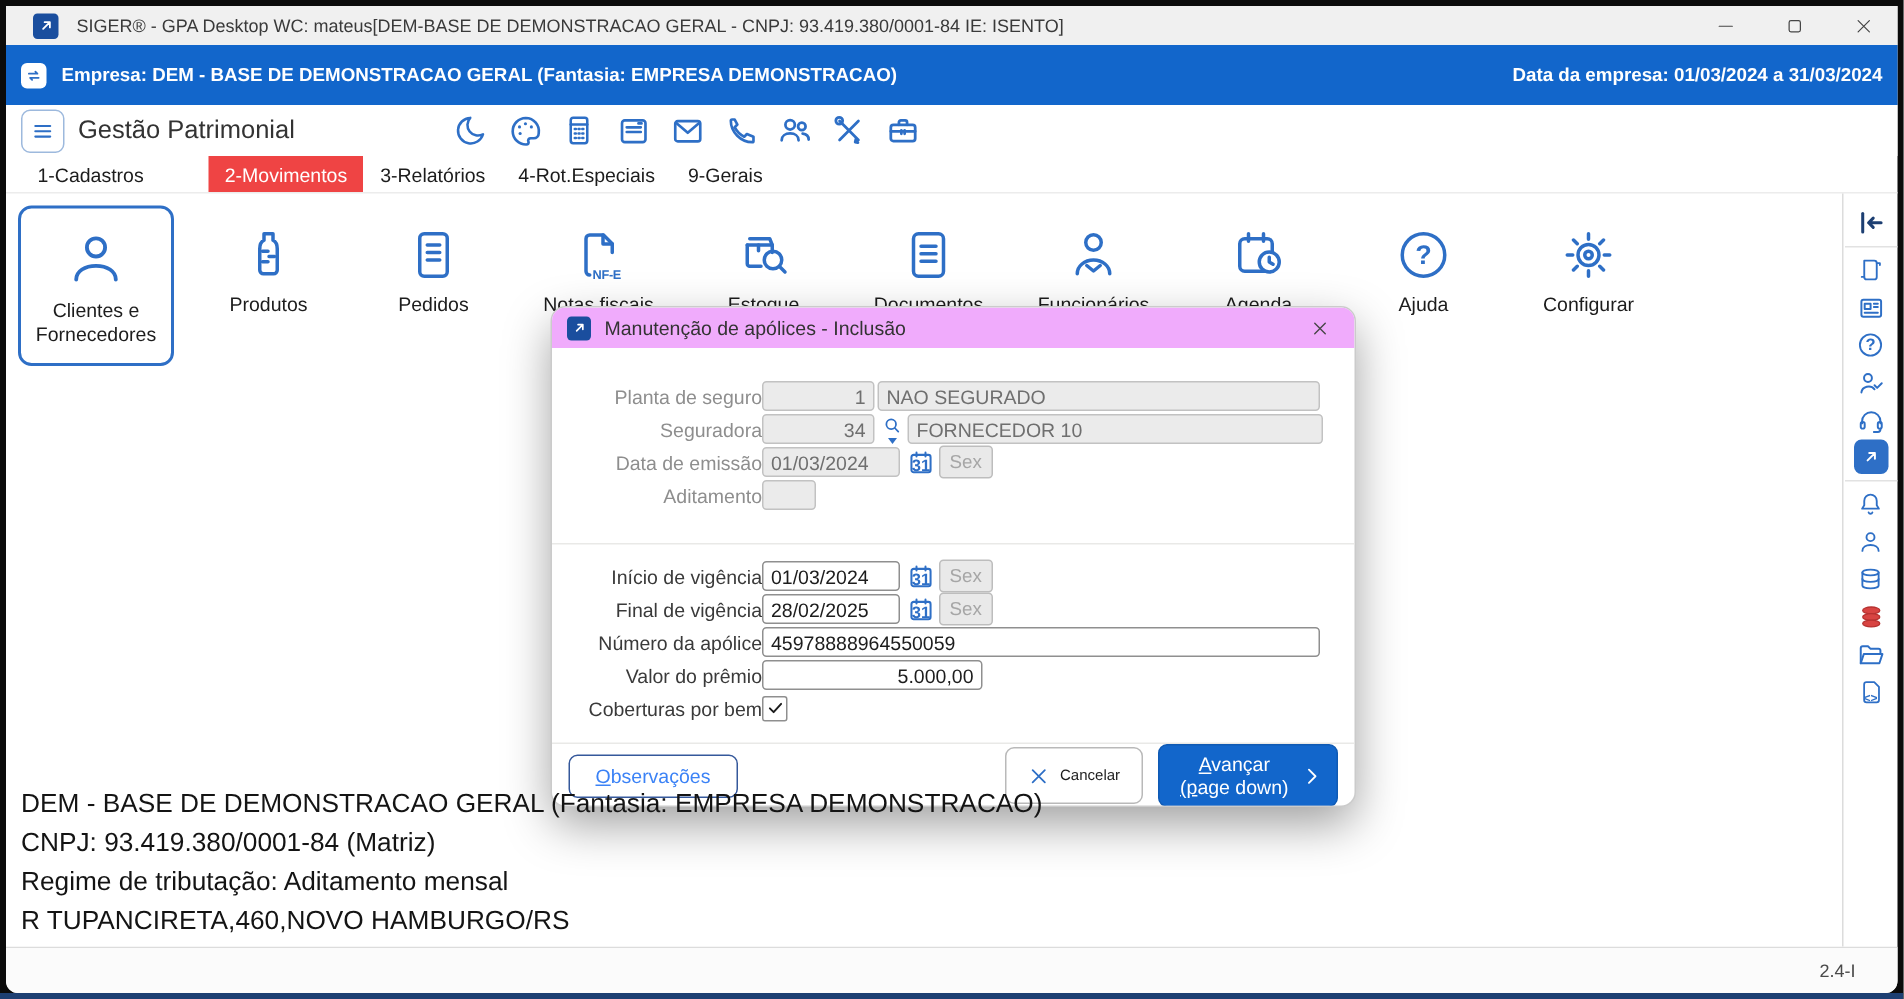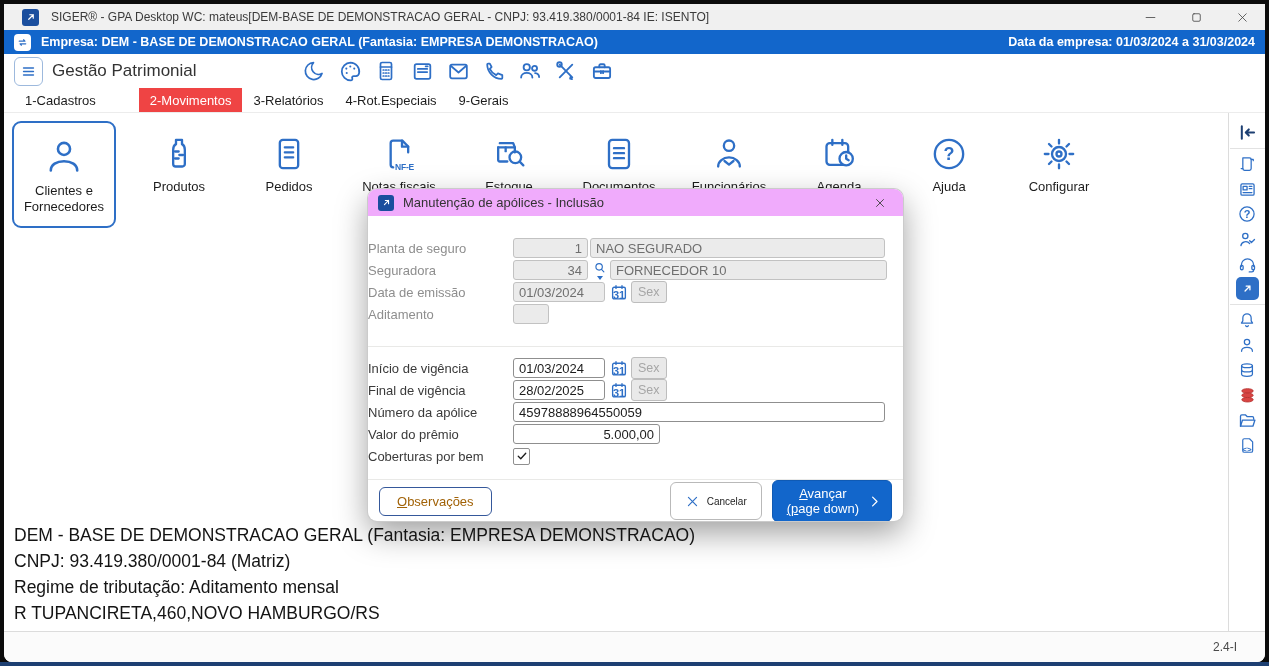--- a/index.html
+++ b/index.html
@@ -15,21 +15,21 @@
 
   
   .titlebar{height:26px;background:#f0f0f0;display:flex;align-items:center;padding-left:18px;flex:0 0 auto;}
   .app-ico{width:17px;height:17px;background:#1a4e9e;border-radius:3px;display:flex;align-items:center;justify-content:center;flex:0 0 auto;}
   .titlebar .title{font-size:12px;color:#3a3a3a;margin-left:12px;white-space:nowrap;}
   .win-controls{margin-left:auto;display:flex;height:100%;}
   .win-btn{width:46px;height:100%;display:flex;align-items:center;justify-content:center;cursor:default;}
 
   
   .company-bar{height:24px;background:#1266cb;color:#fff;display:flex;align-items:center;
-    padding:0 10px;font-size:12.5px;font-weight:bold;flex:0 0 auto;}
+    padding:8px 10px;font-size:12.5px;font-weight:bold;flex:0 0 auto;}
   .swap-box{width:17px;height:17px;background:#fff;border-radius:4px;display:flex;align-items:center;justify-content:center;margin-right:10px;}
   .company-bar .period{margin-left:auto;}
 
   
   .menu-row{height:34px;display:flex;align-items:center;padding-left:10px;background:#fff;flex:0 0 auto;}
   .hamburger{width:27px;height:27px;border:1px solid #9db9dd;border-radius:6px;display:flex;align-items:center;justify-content:center;}
   .menu-title{font-size:17px;color:#333;margin-left:9px;}
   .menu-icons{margin-left:104px;display:flex;align-items:center;gap:9px;}
   .micon{width:27px;height:27px;display:flex;align-items:center;justify-content:center;position:relative;}
 
@@ -62,21 +62,21 @@
 
   
   .dialog{position:absolute;left:364px;top:76px;width:535px;height:332px;background:#fff;border-radius:9px;
     box-shadow:0 0 0 1px #cbcbcb,0 12px 32px rgba(0,0,0,.38);display:flex;flex-direction:column;overflow:hidden;}
   .dlg-title{height:27px;background:#f0abfc;display:flex;align-items:center;padding:0 10px;flex:0 0 auto;}
   .dlg-ico{width:16px;height:16px;background:#1a4e9e;border-radius:3px;display:flex;align-items:center;justify-content:center;}
   .dlg-title .txt{font-size:13px;color:#333;margin-left:9px;}
   .dlg-close{margin-left:auto;width:26px;height:100%;display:flex;align-items:center;justify-content:center;}
   .dlg-body{flex:1;display:flex;flex-direction:column;padding-top:21px;font-size:13px;}
   .frow{display:flex;align-items:center;height:22px;flex:0 0 auto;}
-  .flabel{width:140px;text-align:left;padding-right:5px;color:#8e8e8e;flex:0 0 auto;white-space:nowrap;}
+  .flabel{width:140px;text-align:right;color:#8e8e8e;flex:0 0 auto;white-space:nowrap;}
   .frow.en .flabel{color:#3a3a3a;}
   .fld{height:20px;border:1px solid #8f8f8f;border-radius:3px;font-size:13px;padding:0 5px;box-sizing:border-box;
     background:#fff;color:#1c1c1c;font-family:"Liberation Sans",sans-serif;outline:none;}
   .fld.dis{background:#ebebeb;border-color:#c2c2c2;color:#6f6f6f;}
   .fld.right{text-align:right;}
   .w-code{width:75px;margin-right:2px;}
   .w-name{width:295px;}
   .w-name2{width:277px;}
   .w-date{width:92px;}
   .w-adt{width:36px;}
@@ -86,21 +86,21 @@
   .caret-down{width:0;height:0;border-left:3px solid transparent;border-right:3px solid transparent;border-top:4px solid #2e6fc6;margin-top:1px;}
   .cal{width:18px;height:19px;position:relative;margin:0 3px 0 5px;flex:0 0 auto;}
   .cal svg{position:absolute;left:0;top:0;}
   .cal-num{position:absolute;left:0;top:6px;width:100%;text-align:center;font-size:11px;font-weight:bold;color:#2e6fc6;}
   .sexbtn{height:20px;padding:0 6px;background:#e9e9e9;border:1px solid #bdbdbd;border-radius:3px;color:#a6a6a6;
     font-size:12.5px;display:flex;align-items:center;}
   .chk{width:15px;height:15px;border:1px solid #8f8f8f;border-radius:2px;background:#fff;display:flex;align-items:center;justify-content:center;}
   .dlg-sep{border-top:1px solid #e9e9e7;margin-top:21px;flex:0 0 auto;}
   .dlg-sep2{border-top:1px solid #e9e9e7;margin-top:12px;flex:0 0 auto;}
   .dlg-buttons{flex:1;display:flex;align-items:center;padding:0 11px;}
-  .btn-obs{height:27px;padding:0 17px;background:#fff;border:1px solid #35589b;border-radius:6px;font-size:13px;color:#a16207;
+  .btn-obs{height:27px;padding:0 17px;background:#fff;border:1px solid #35589b;border-radius:6px;font-size:13px;color:#3b82f6;
     display:flex;align-items:center;}
   .btn-cancel{height:36px;padding:0 14px;background:#fff;border:1px solid #b9b9b9;border-radius:6px;font-size:10px;color:#1c1c1c;
     display:flex;align-items:center;margin-left:auto;}
   .btn-cancel svg{margin-right:7px;}
   .btn-adv{height:40px;padding:0 9px 0 14px;background:#1266cb;border:1px solid #0f5ab4;border-radius:6px;color:#fff;
     display:flex;align-items:center;margin-left:10px;}
   .btn-adv .txt{font-size:13px;line-height:15px;text-align:center;margin-right:8px;}
   .ufl{display:block;}
   .ufl::first-letter{text-decoration:underline;}
 

